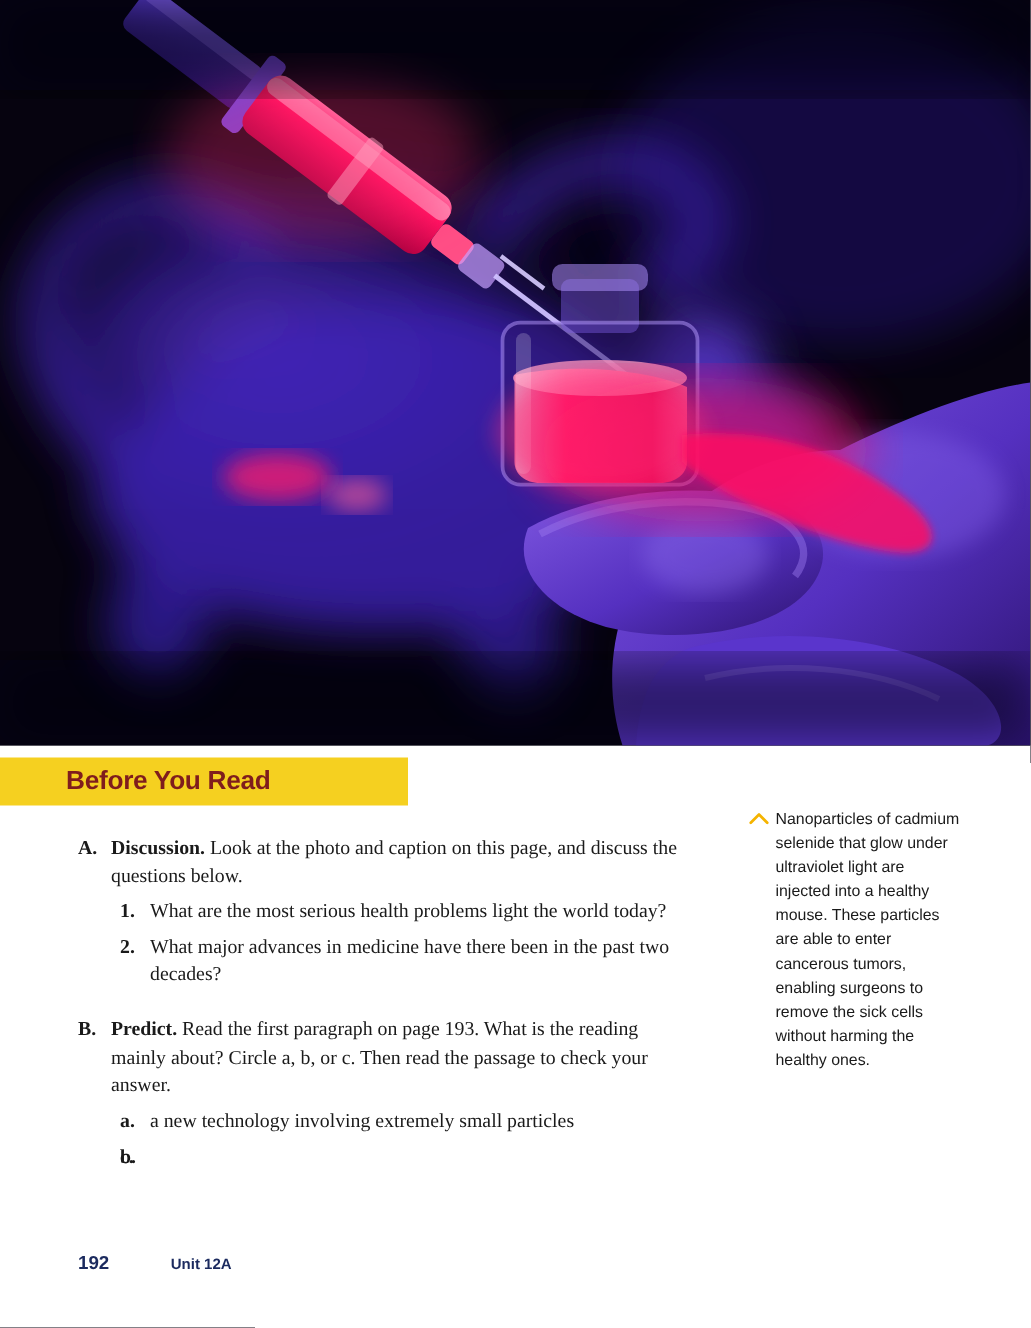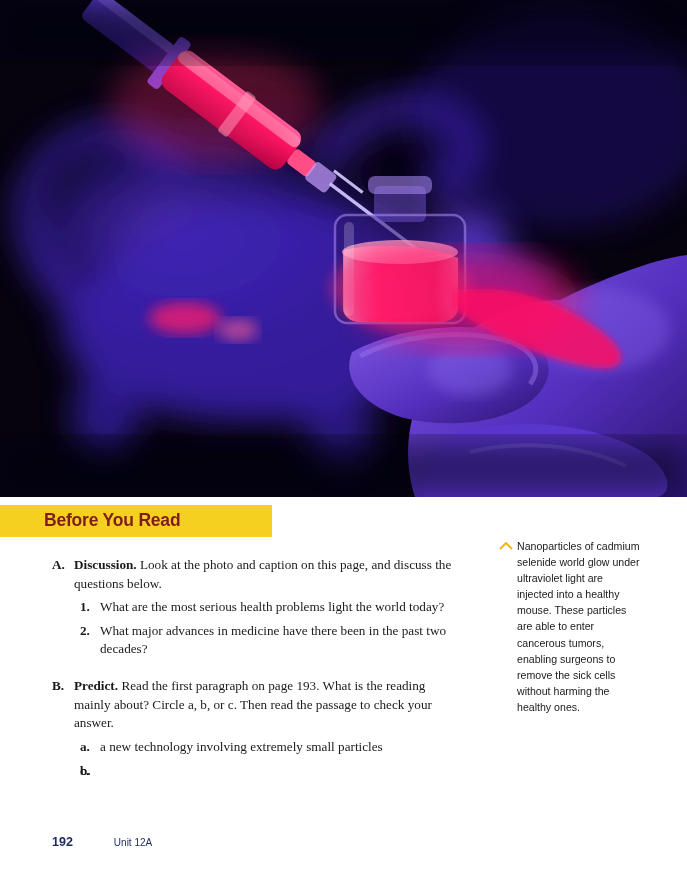--- a/index.html
+++ b/index.html
@@ -137,21 +137,21 @@
     font-family: "Liberation Sans", sans-serif;
     font-size: 10.5px;
     color: #1b2a5e;
   }
   .footer .pagenum {
     font-weight: bold;
     font-size: 12.5px;
     margin-right: 5px;
     text-align: center;
   }
-  .footer .unit { font-weight: normal; font-size: 10px; padding-left: 36px; }
+  .footer .unit { font-weight: bold; font-size: 10px; padding-left: 36px; }
 </style>
 </head>
 <body>
 
 <div class="photo">
   <svg width="687" height="497" viewBox="0 0 687 497" xmlns="http://www.w3.org/2000/svg" aria-hidden="true">
     <defs>
       <radialGradient id="mouseGlow" cx="35%" cy="45%" r="62%">
         <stop offset="0%" stop-color="#6a3fe8" stop-opacity="0.95"></stop>
         <stop offset="45%" stop-color="#3c1fb0" stop-opacity="0.65"></stop>
@@ -320,17 +320,17 @@
       </ul>
     </div>
   </div>
 </div>
 
 <div class="caption-arrow">
   <svg width="14" height="14" viewBox="0 0 14 14" xmlns="http://www.w3.org/2000/svg" aria-hidden="true">
     <path d="M1.5 9.5 L7 4 L12.5 9.5" fill="none" stroke="#f5b400" stroke-width="1.8" stroke-linecap="round" stroke-linejoin="round"></path>
   </svg>
 </div>
-<div class="caption">Nanoparticles of cadmium selenide world glow under ultraviolet light are injected into a healthy mouse. These particles are able to enter cancerous tumors, enabling surgeons to remove the sick cells without harming the healthy ones.</div>
+<div class="caption">Nanoparticles of cadmium selenide that glow under ultraviolet light are injected into a healthy mouse. These particles are able to enter cancerous tumors, enabling surgeons to remove the sick cells without harming the healthy ones.</div>
 
 <div class="footer">
   <span class="pagenum">192</span><span class="unit">Unit 12A</span>
 </div>
 
 </body></html>

